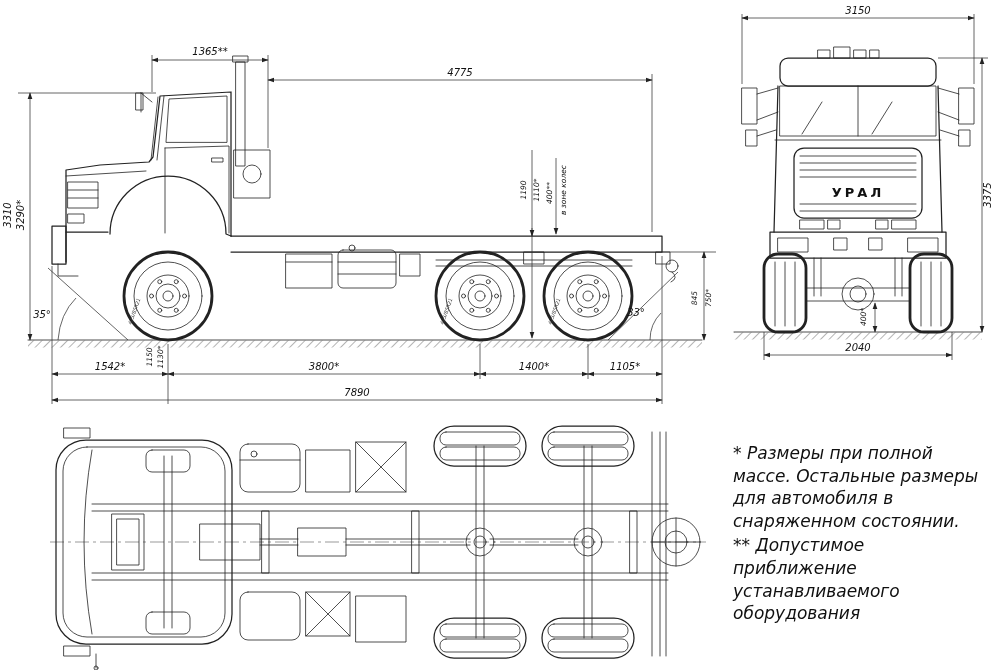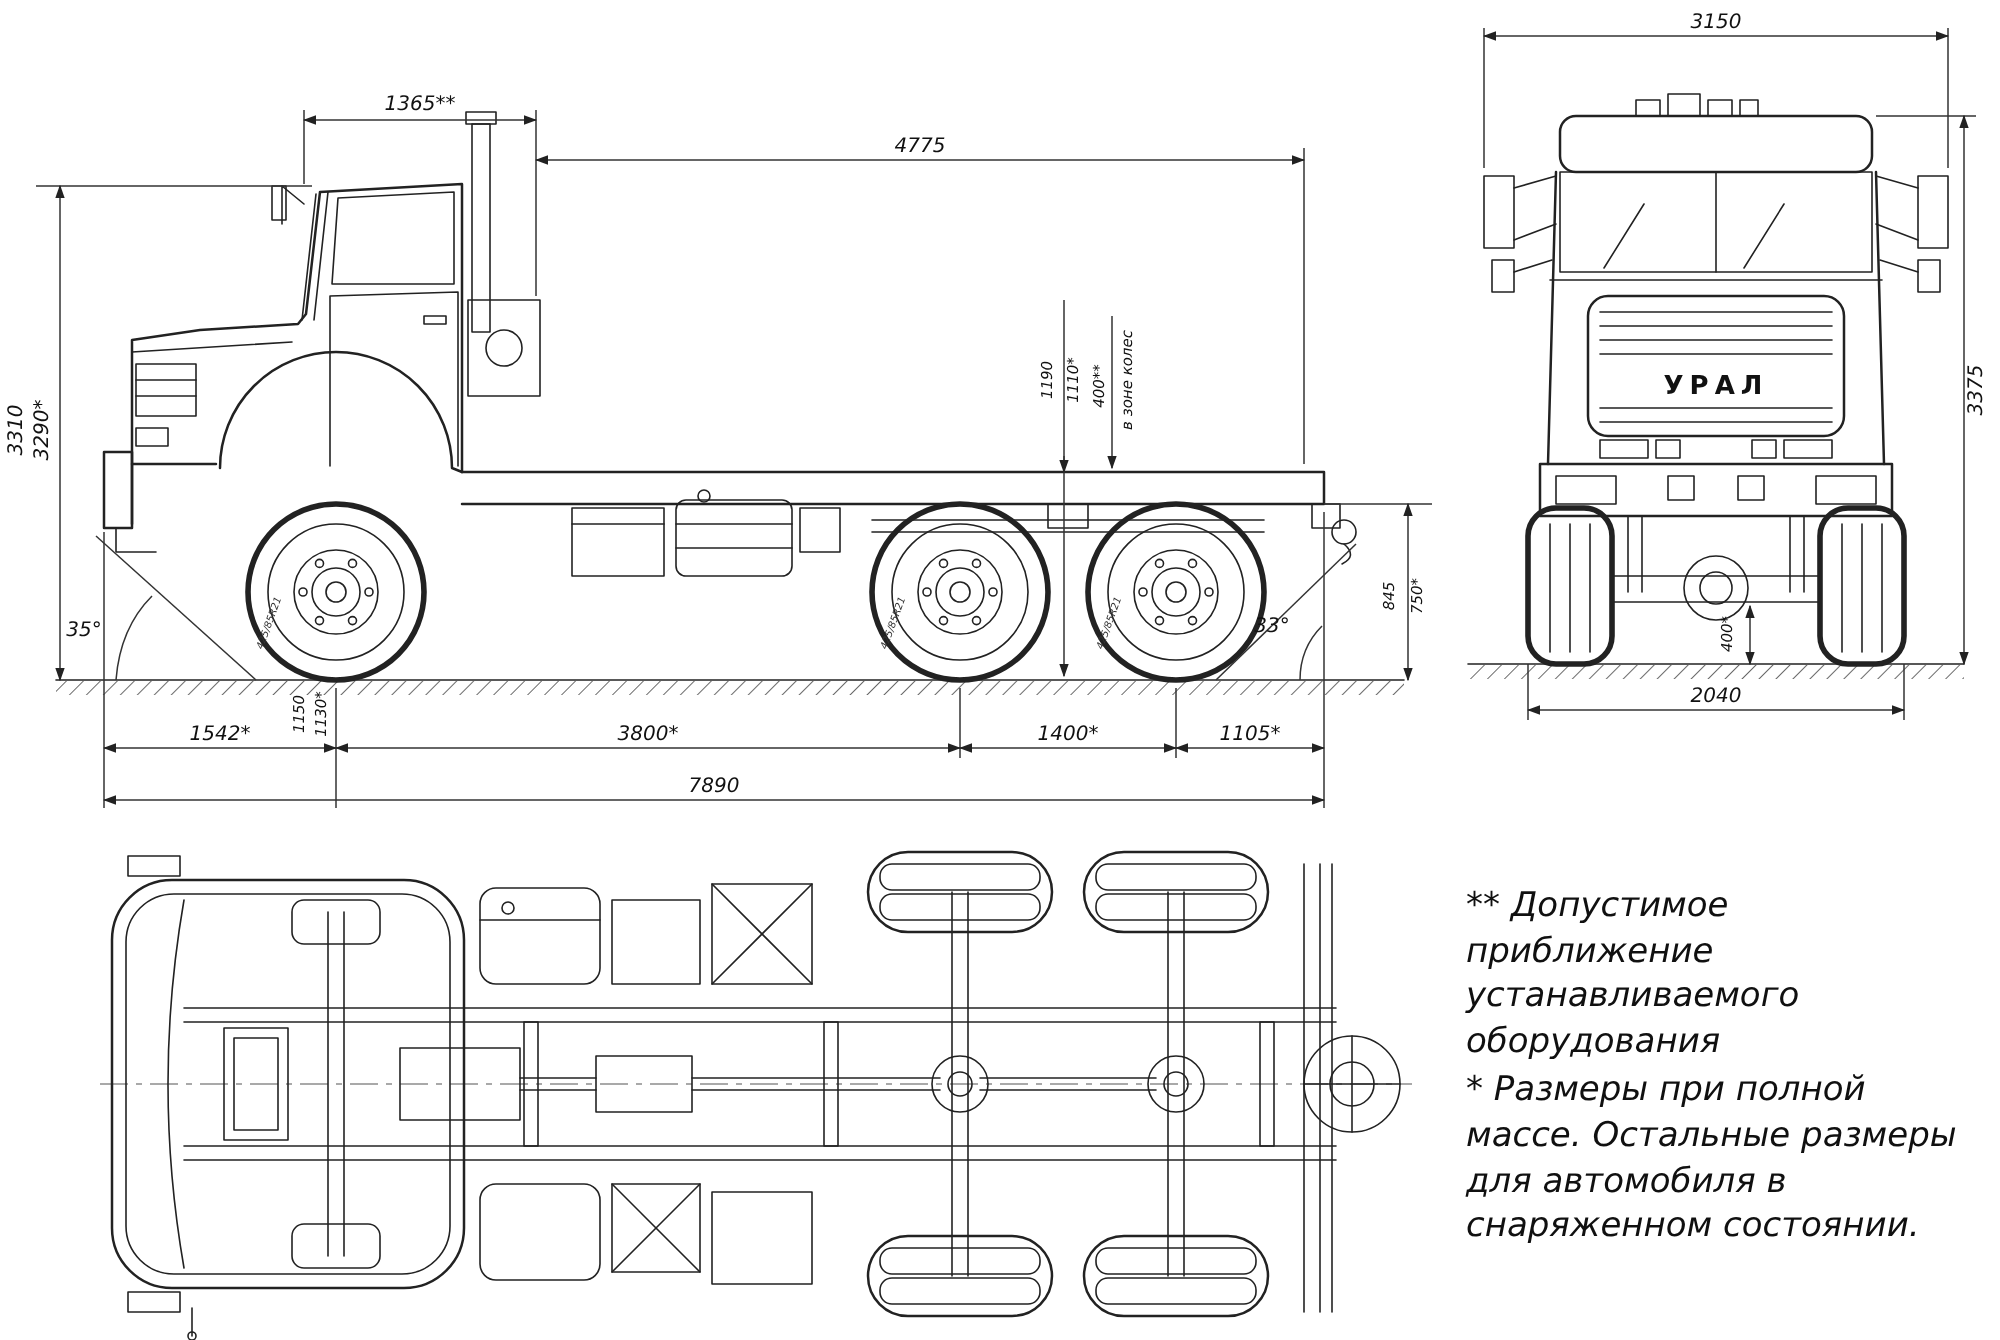--- a/index.html
+++ b/index.html
@@ -372,15 +372,15 @@
     <g>
       <circle cx="676" cy="122" r="24" class="ln thin"></circle>
       <circle cx="676" cy="122" r="11" class="ln thin"></circle>
       <line x1="676" y1="98" x2="676" y2="146" class="ln thin"></line>
       <line x1="652" y1="122" x2="700" y2="122" class="ln thin"></line>
     </g>
   </g>
 </svg>
 
 <div class="notes">
+  <p>* Размеры при полной массе. Остальные размеры для автомобиля в снаряженном состоянии.</p>
   <p>** Допустимое приближение устанавливаемого оборудования</p>
-  <p>* Размеры при полной массе. Остальные размеры для автомобиля в снаряженном состоянии.</p>
 </div>
 
 </body></html>

